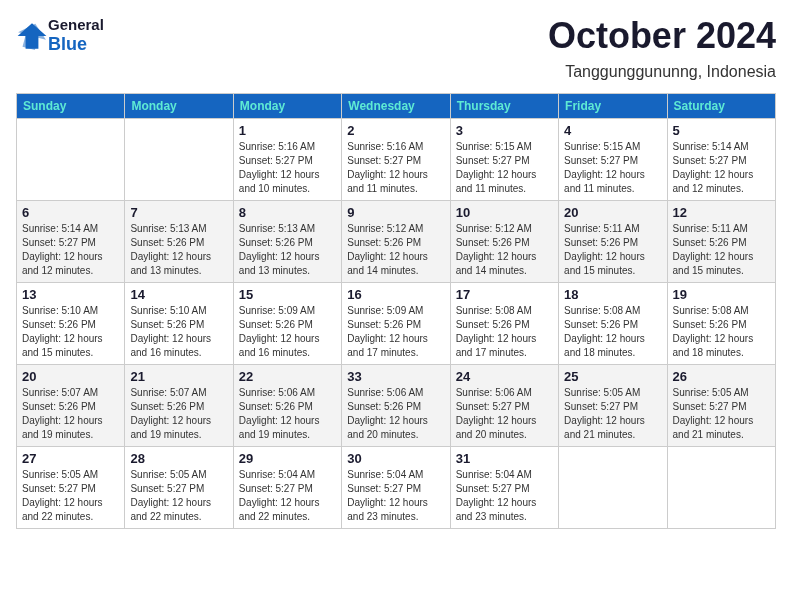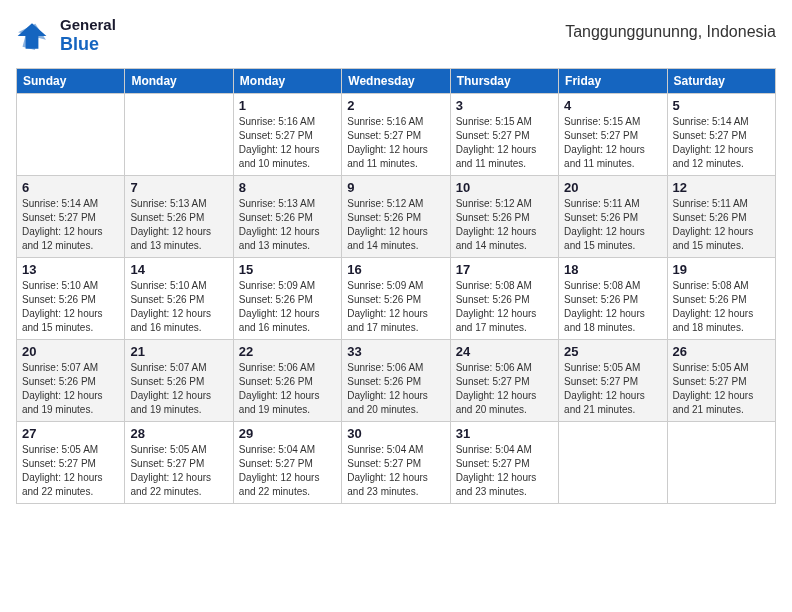--- a/index.html
+++ b/index.html
@@ -12,21 +12,21 @@
     }
     .header {
       display: flex;
       justify-content: space-between;
       align-items: flex-start;
       margin-bottom: 12px;
     }
     .logo {
       display: flex;
       align-items: center;
-      gap: 12px;
+      gap: 0;
     }
     .logo-icon {
       width: 32px;
       height: 32px;
     }
     .title-block { text-align: right; }
     .month-title {
       font-size: 36px;
       font-weight: bold;
       color: #1a1a2e;
@@ -37,21 +37,21 @@
       color: #333;
       margin-top: 7px;
     }
     .calendar {
       width: 100%;
       border-collapse: collapse;
       font-size: 11px;
     }
     .calendar th {
       background: #1565c0;
-      color: #ffffff;
+      color: #5eead4;
       text-align: left;
       padding: 5px 6px;
       font-size: 12px;
       font-weight: bold;
       border: 1px solid #ccc;
     }
     .calendar td {
       border: 1px solid #ccc;
       vertical-align: top;
       padding: 4px 5px;
@@ -85,20 +85,21 @@
 
       <polygon points="20,4 38,20 28,20 28,36 12,36 12,20 2,20" fill="#1565c0"></polygon>
       <polygon points="20,4 38,20 28,20 28,36 12,36 12,20 2,20" fill="#1565c0" opacity="0.5" transform="rotate(15,20,20)"></polygon>
     </svg>
     <div>
       <div style="font-size:15px;font-weight:bold;color:#1a1a2e;line-height:1.2;">General</div>
       <div style="font-size:18px;font-weight:bold;color:#1565c0;line-height:1.2;">Blue</div>
     </div>
   </div>
   <div class="title-block">
+    <div class="month-title">October 2024</div>
     <div class="location">Tanggunggununng, Indonesia</div>
   </div>
 </div>
 
 <table class="calendar">
   <thead>
     <tr id="weekday-header">
         <th>Sunday</th>
         <th>Monday</th>
         <th>Monday</th>

